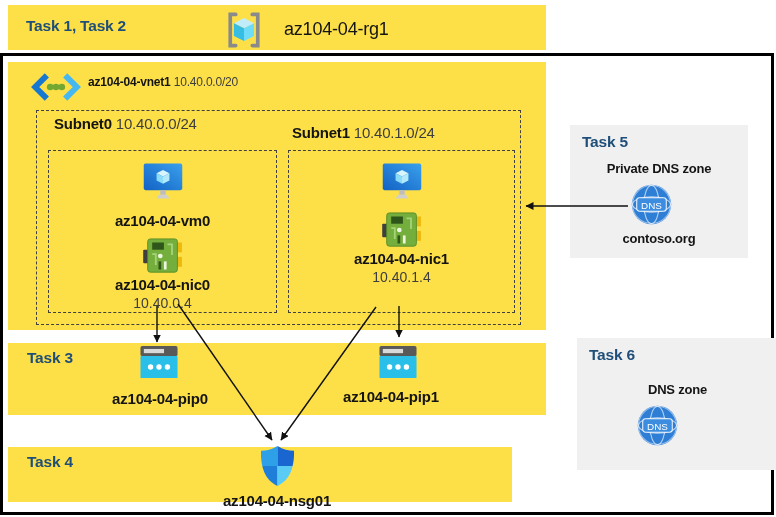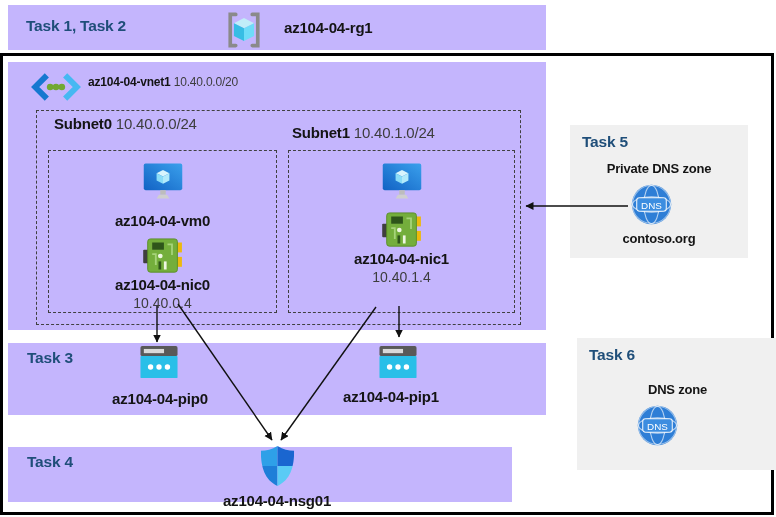--- a/index.html
+++ b/index.html
@@ -1,23 +1,23 @@
 <!DOCTYPE html>
 <html><head>
 <meta charset="utf-8">
 <style>
   html,body{margin:0;padding:0;background:#fff;}
   .canvas{
     position:relative;width:776px;height:517px;background:#fff;overflow:hidden;
     font-family:"Liberation Sans",sans-serif;color:#151515;
   }
-  .band{position:absolute;background:#c4b5fd;text-align:center;}
+  .band{position:absolute;background:#fde047;text-align:center;}
   .outer-box{position:absolute;left:0;top:53px;width:774px;height:462px;border:3px solid #000;box-sizing:border-box;background:transparent;}
   .task-label{position:absolute;font-size:15.5px;font-weight:bold;color:#1f4e79;letter-spacing:-0.2px;}
-  .hdr-name{font-size:15px;font-weight:bold;color:#141414;letter-spacing:-0.2px;}
+  .hdr-name{font-size:18px;font-weight:normal;color:#141414;letter-spacing:-0.2px;}
   .vnet-label{position:absolute;left:80px;top:13px;font-size:12px;letter-spacing:-0.2px;}
   .vnet-label b{font-weight:bold;color:#141414;}
   .vnet-label span.cidr{font-weight:normal;color:#3d3d3d;}
   .dashed{position:absolute;border:1px dashed #404040;box-sizing:border-box;}
   .subnet-label{position:absolute;font-size:15px;letter-spacing:-0.2px;white-space:nowrap;}
   .subnet-label b{font-weight:bold;color:#141414;}
   .subnet-label span{color:#3d3d3d;}
   .subnet-box{display:flex;flex-direction:column;align-items:center;}
   .vm-icon{margin-top:7px;}
   .node-label{font-size:15px;font-weight:bold;color:#141414;letter-spacing:-0.2px;margin-top:8px;line-height:18px;white-space:nowrap;}

